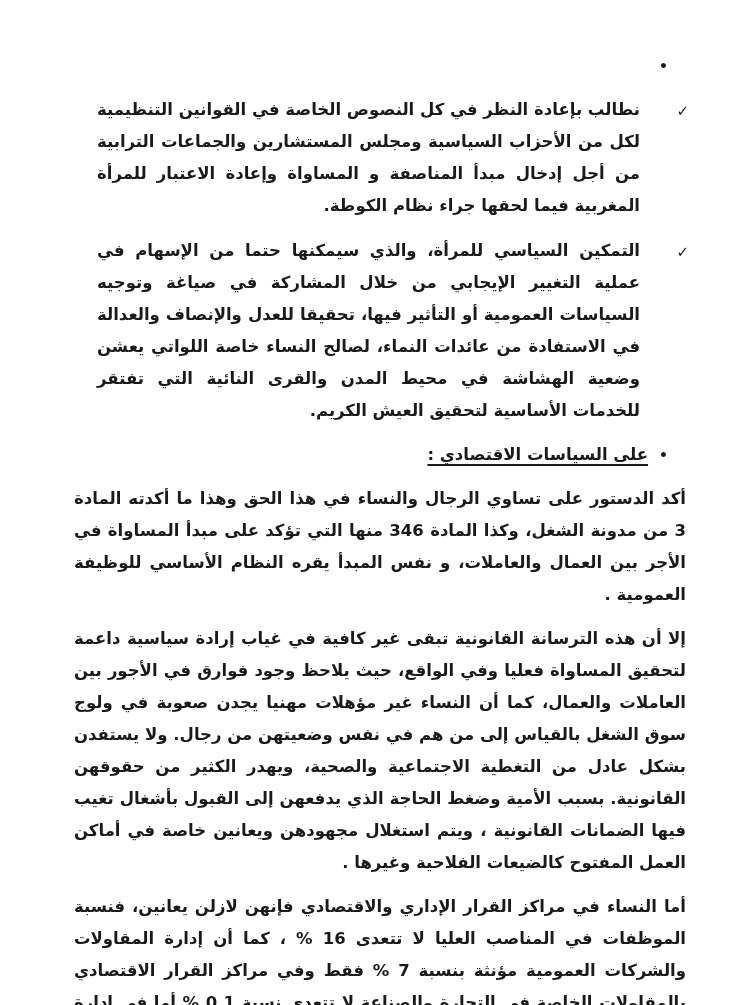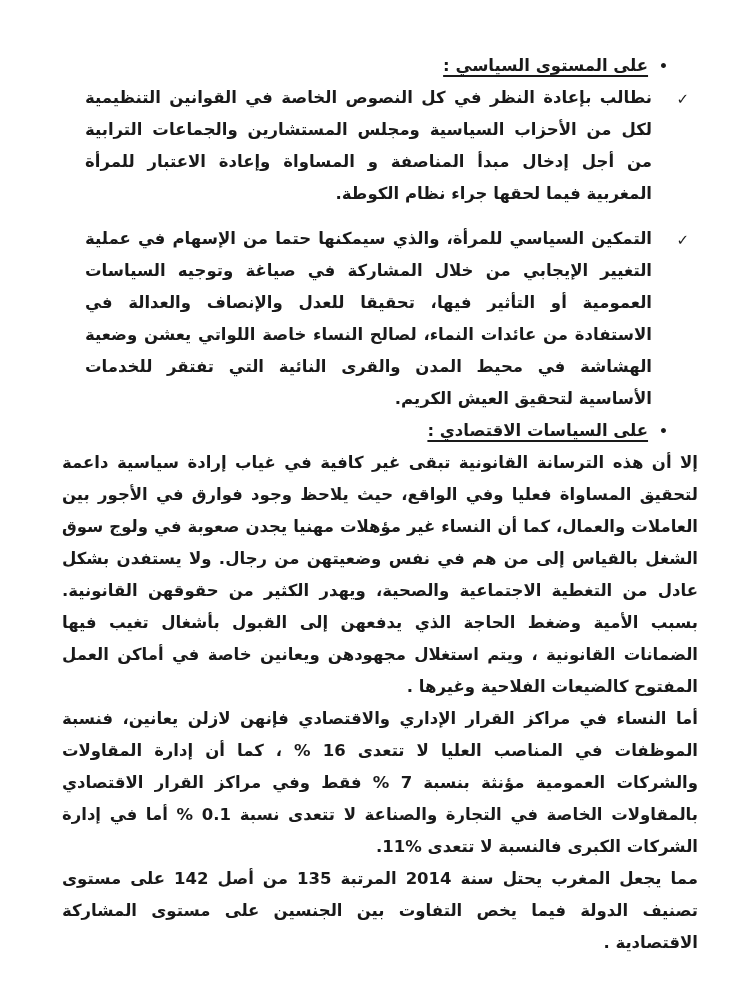--- a/index.html
+++ b/index.html
@@ -42,48 +42,48 @@
     position:relative;
     margin:0 46px 0 23px;
   }
   .check-item .check{
     position:absolute;
     right:-37px;
     top:1px;
     font-size:15px;
   }
   .gap-after{margin-bottom:13px;}
-  p{margin:0;padding:0;}
+  p{margin:12px;padding:0;}
 </style>
 </head>
 <body>
 
 <div class="page">
   <div class="content">
 
     <div class="heading-item">
       <span class="bullet">•</span>
-      <span class="heading-text">على المستوى السياسي :</span>
     </div>
 
     <div class="check-item gap-after">
       <span class="check">✓</span>
       <p>نطالب بإعادة النظر في كل النصوص الخاصة في القوانين التنظيمية لكل من الأحزاب السياسية ومجلس المستشارين والجماعات الترابية من أجل إدخال مبدأ المناصفة و المساواة وإعادة الاعتبار للمرأة المغربية فيما لحقها جراء نظام الكوطة.</p>
     </div>
 
     <div class="check-item">
       <span class="check">✓</span>
       <p>التمكين السياسي للمرأة، والذي سيمكنها حتما من الإسهام في عملية التغيير الإيجابي من خلال المشاركة في صياغة وتوجيه السياسات العمومية  أو التأثير فيها، تحقيقا للعدل والإنصاف والعدالة في الاستفادة من عائدات النماء، لصالح النساء خاصة اللواتي يعشن وضعية الهشاشة في محيط المدن والقرى النائية التي تفتقر للخدمات الأساسية لتحقيق العيش الكريم.</p>
     </div>
 
     <div class="heading-item">
       <span class="bullet">•</span>
       <span class="heading-text">على السياسات الاقتصادي :</span>
     </div>
 
+    <p class="body-para">أكد الدستور على تساوي الرجال والنساء في هذا الحق وهذا ما أكدته المادة 3 من مدونة الشغل، وكذا المادة 346 منها  التي تؤكد على مبدأ المساواة في الأجر بين العمال والعاملات، و نفس المبدأ يقره النظام الأساسي للوظيفة العمومية .</p>
 
     <p class="body-para">إلا أن هذه الترسانة القانونية تبقى غير كافية في غياب إرادة سياسية داعمة لتحقيق المساواة فعليا وفي الواقع، حيث يلاحظ وجود فوارق في الأجور بين العاملات والعمال، كما أن النساء غير مؤهلات مهنيا يجدن صعوبة في ولوج سوق الشغل بالقياس إلى من هم في نفس وضعيتهن من رجال. ولا يستفدن بشكل عادل من التغطية الاجتماعية والصحية، ويهدر الكثير من حقوقهن القانونية. بسبب الأمية وضغط الحاجة الذي يدفعهن إلى القبول بأشغال تغيب فيها الضمانات القانونية ، ويتم استغلال مجهودهن ويعانين خاصة في أماكن العمل المفتوح  كالضيعات الفلاحية وغيرها .</p>
 
     <p class="body-para">أما النساء في مراكز القرار الإداري والاقتصادي فإنهن لازلن يعانين، فنسبة الموظفات في المناصب العليا لا تتعدى 16 % ، كما أن إدارة المقاولات والشركات العمومية مؤنثة بنسبة 7 % فقط وفي مراكز القرار الاقتصادي بالمقاولات الخاصة في التجارة والصناعة لا تتعدى نسبة 0.1 %  أما في إدارة الشركات الكبرى فالنسبة لا تتعدى %11.</p>
 
     <p class="body-para">مما يجعل المغرب يحتل سنة 2014 المرتبة 135 من أصل 142 على مستوى تصنيف الدولة فيما يخص التفاوت بين الجنسين على مستوى المشاركة الاقتصادية .</p>
 
   </div>
 </div>
 

